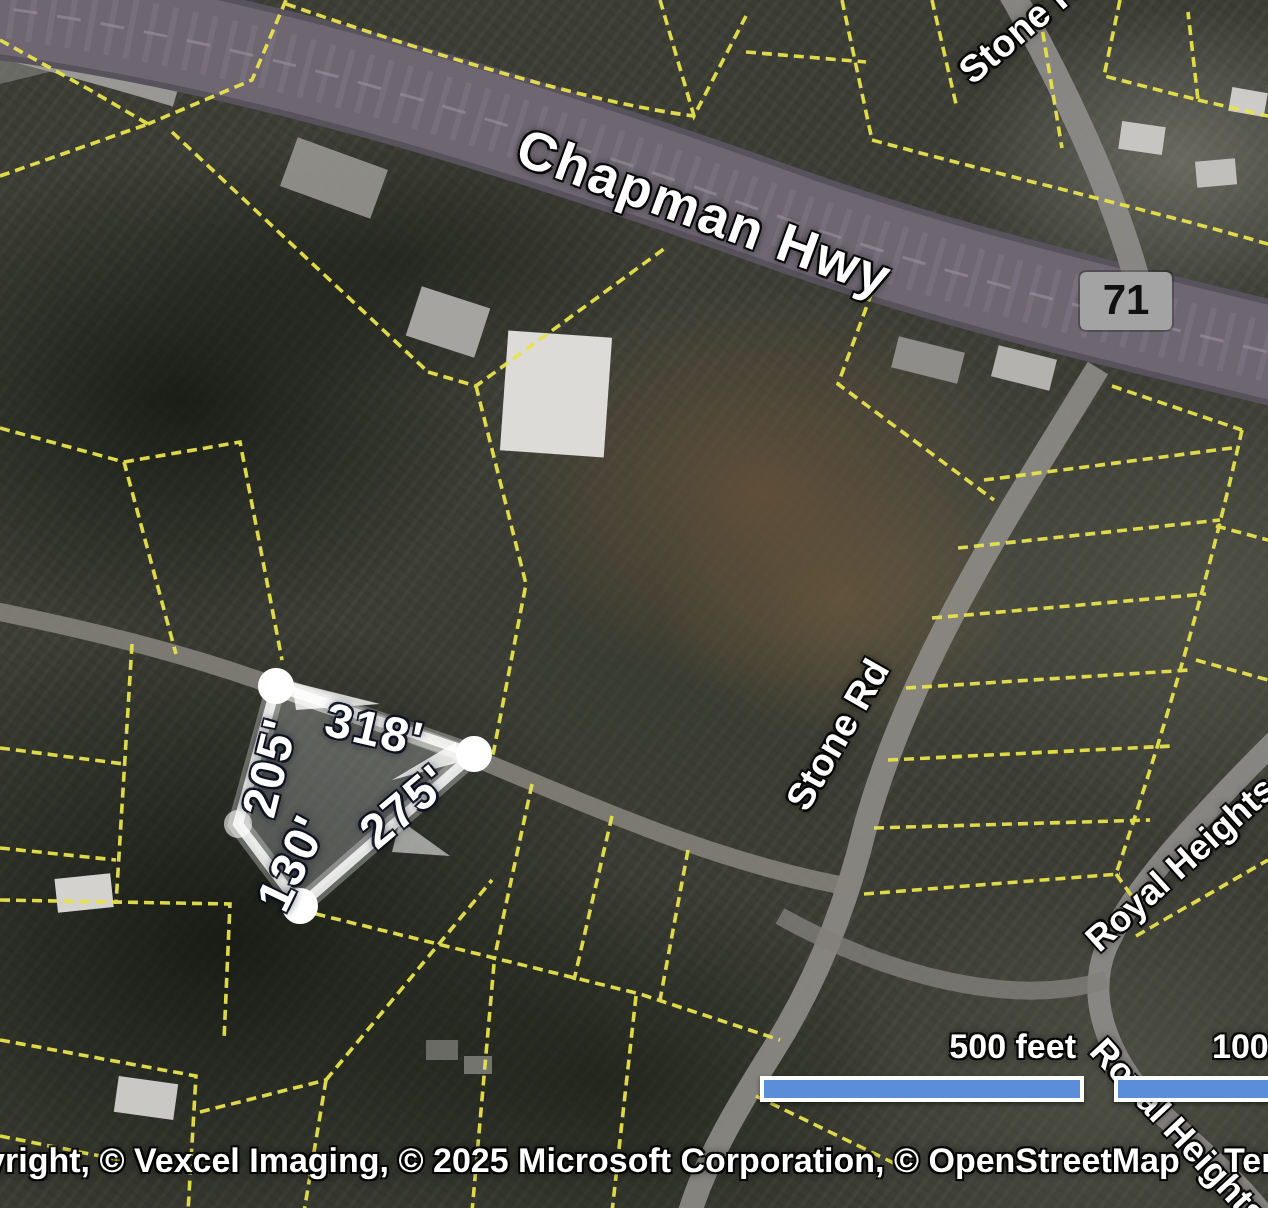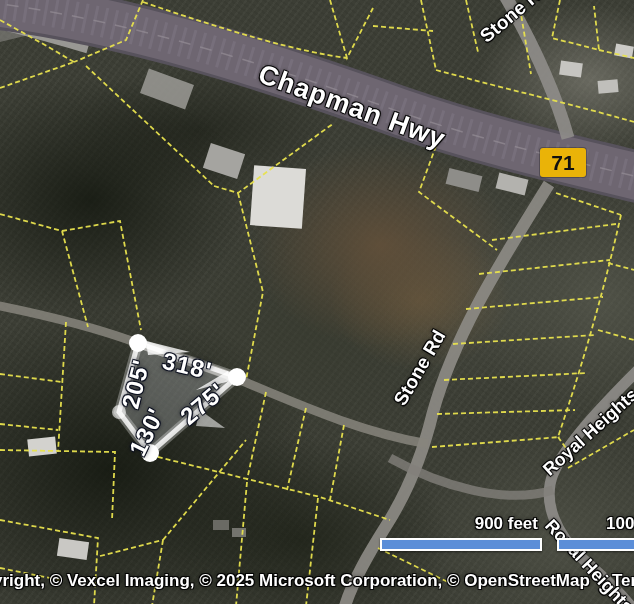--- a/index.html
+++ b/index.html
@@ -39,22 +39,22 @@
   .lbl-royal-u{left:546px;top:462px;font-size:18px;transform:rotate(-42deg);}
   .lbl-royal-l{left:548px;top:512px;font-size:18px;transform:rotate(47deg);}
   .meas{font-size:24px;letter-spacing:1px;
     text-shadow:-1px -1px 0 rgba(10,14,30,.9),1px -1px 0 rgba(10,14,30,.9),
                 -1px 1px 0 rgba(10,14,30,.9),1px 1px 0 rgba(10,14,30,.9),0 0 5px rgba(5,8,20,.9);}
   .meas-n{left:187px;top:366px;transform:translate(-50%,-50%) rotate(13deg);}
   .meas-e{left:203px;top:404px;transform:translate(-50%,-50%) rotate(-40deg);}
   .meas-w{left:136px;top:384px;transform:translate(-50%,-50%) rotate(-76deg);}
   .meas-s{left:147px;top:432px;transform:translate(-50%,-50%) rotate(-64deg);}
   .shield{
-    position:absolute;left:540px;top:148px;width:46px;height:29px;z-index:5;
-    background:#eab308;border-radius:3px;color:#111;font-weight:bold;font-size:21px;
+    position:absolute;left:540px;top:136px;width:46px;height:29px;z-index:5;
+    background:#a3a3a3;border-radius:3px;color:#111;font-weight:bold;font-size:21px;
     display:flex;align-items:center;justify-content:center;
     box-shadow:0 0 0 1px rgba(0,0,0,.25);
   }
   .scalebar{
     position:absolute;top:538px;height:9px;background:#5b8ed8;border:2px solid #fff;z-index:5;
     box-shadow:0 1px 2px rgba(0,0,0,.5);
   }
   .bar1{left:380px;width:158px;}
   .bar2{left:557px;width:90px;}
   .scaletext{font-size:17px;top:514px;}
@@ -179,20 +179,20 @@
   <div class="maplabel lbl-stone">Stone Rd</div>
   <div class="maplabel lbl-sto anchored">Stone Rd</div>
   <div class="maplabel lbl-royal-u anchored">Royal Heights</div>
   <div class="maplabel lbl-royal-l anchored">Royal Heights</div>
 
   <div class="maplabel meas meas-n">318'</div>
   <div class="maplabel meas meas-e">275'</div>
   <div class="maplabel meas meas-w">205'</div>
   <div class="maplabel meas meas-s">130'</div>
 
-  <div class="maplabel scaletext scaletext1">900 feet</div>
+  <div class="maplabel scaletext scaletext1">500 feet</div>
   <div class="maplabel scaletext scaletext2">1000 feet</div>
   <div class="scalebar bar1"></div>
   <div class="scalebar bar2"></div>
 
   <div class="maplabel attrib">Copyright, © Vexcel Imaging, © 2025 Microsoft Corporation, © OpenStreetMap</div>
   <div class="maplabel terms">Terms</div>
 </div>
 
 </body></html>

